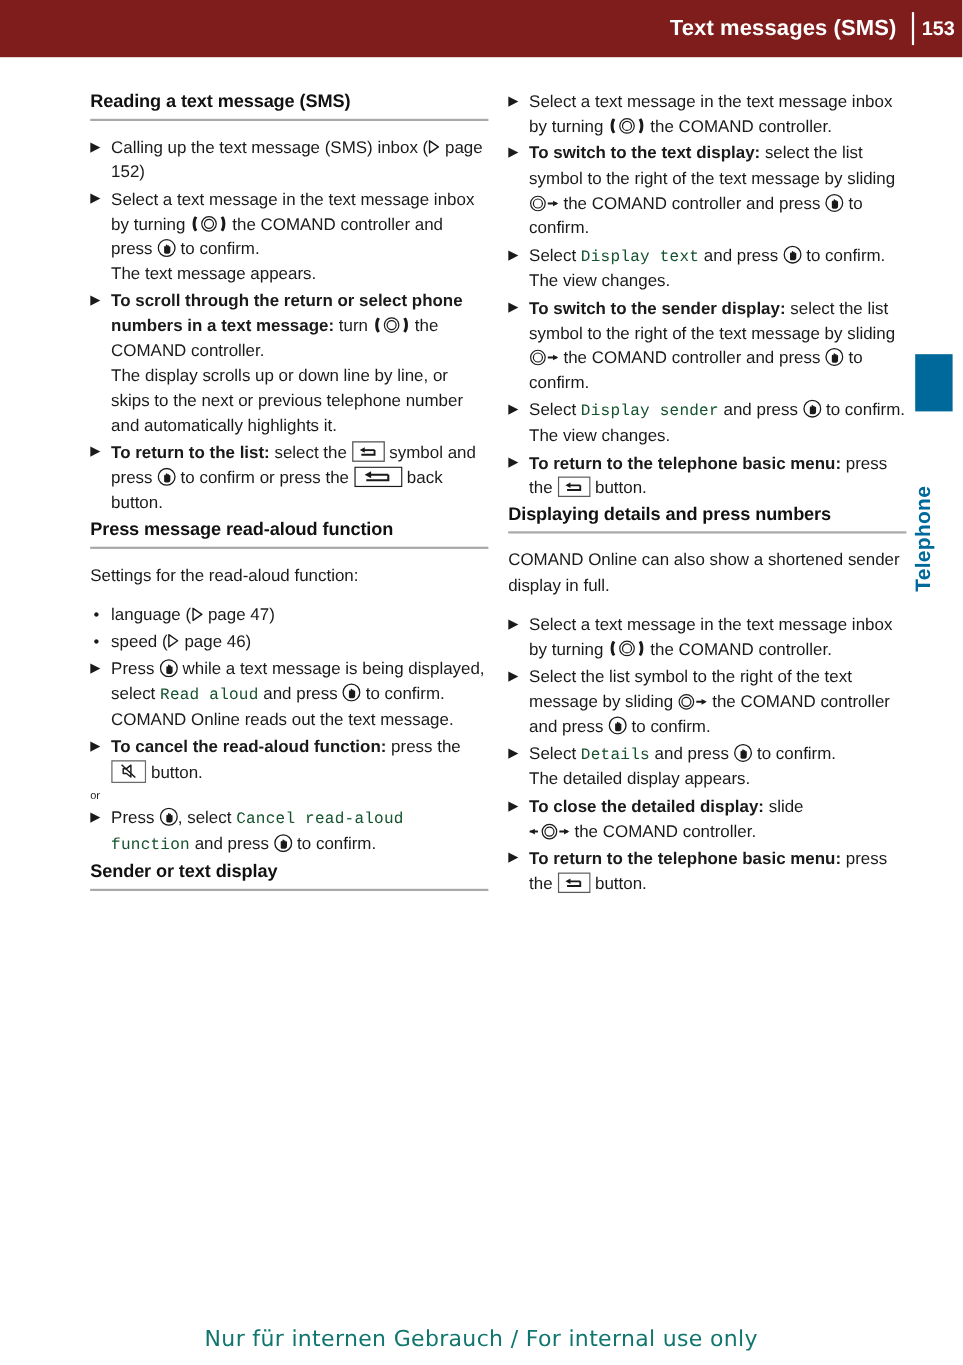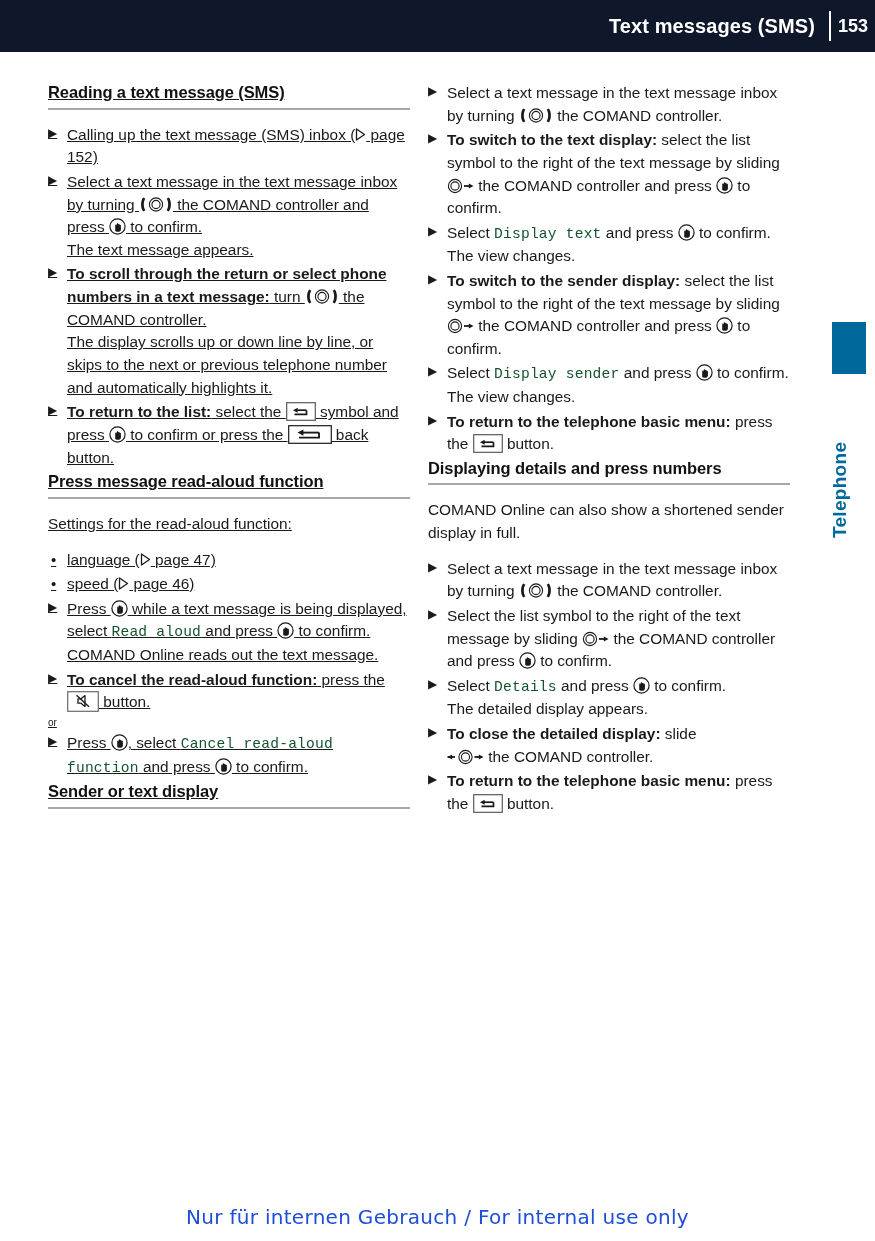--- a/index.html
+++ b/index.html
@@ -15,21 +15,21 @@
     position: relative;
     overflow: hidden;
   }
 
   
   .page-header {
     position: absolute;
     top: 0; left: 0;
     width: 875px;
     height: 52px;
-    background: #0f172a;
+    background: #7f1d1d;
     display: flex;
     align-items: center;
     justify-content: flex-end;
   }
   .header-title {
     color: #ffffff;
     font-size: 20px;
     font-weight: bold;
     letter-spacing: 0.1px;
     padding-right: 14px;
@@ -79,21 +79,21 @@
     top: 82px;
     left: 0;
     width: 875px;
     display: flex;
     gap: 0px;
   }
   .column {
     width: 362px;
     box-sizing: border-box;
   }
-  .col-left { margin-left: 48px; text-decoration: underline; }
+  .col-left { margin-left: 82px; }
   .col-right { margin-left: 18px; }
 
   
   h2.section-heading {
     font-size: 16.5px;
     font-weight: bold;
     margin: 0 0 5px 0;
     padding: 0;
     line-height: 1.25;
     color: #111111;
@@ -179,21 +179,21 @@
   .icon-box-mute { width: 32px; height: 21px; vertical-align: -5px; }
 
   
   .watermark {
     position: absolute;
     left: 0;
     top: 1205px;
     width: 875px;
     text-align: center;
     font-size: 20px;
-    color: #1d4ed8;
+    color: #0f766e;
     letter-spacing: 0.3px;
     font-family: "DejaVu Sans", sans-serif;
   }
 </style>
 </head>
 <body>
 
 <div class="page-header">
   <div class="header-title">Text messages (SMS)</div>
   <div class="header-sep"></div>

